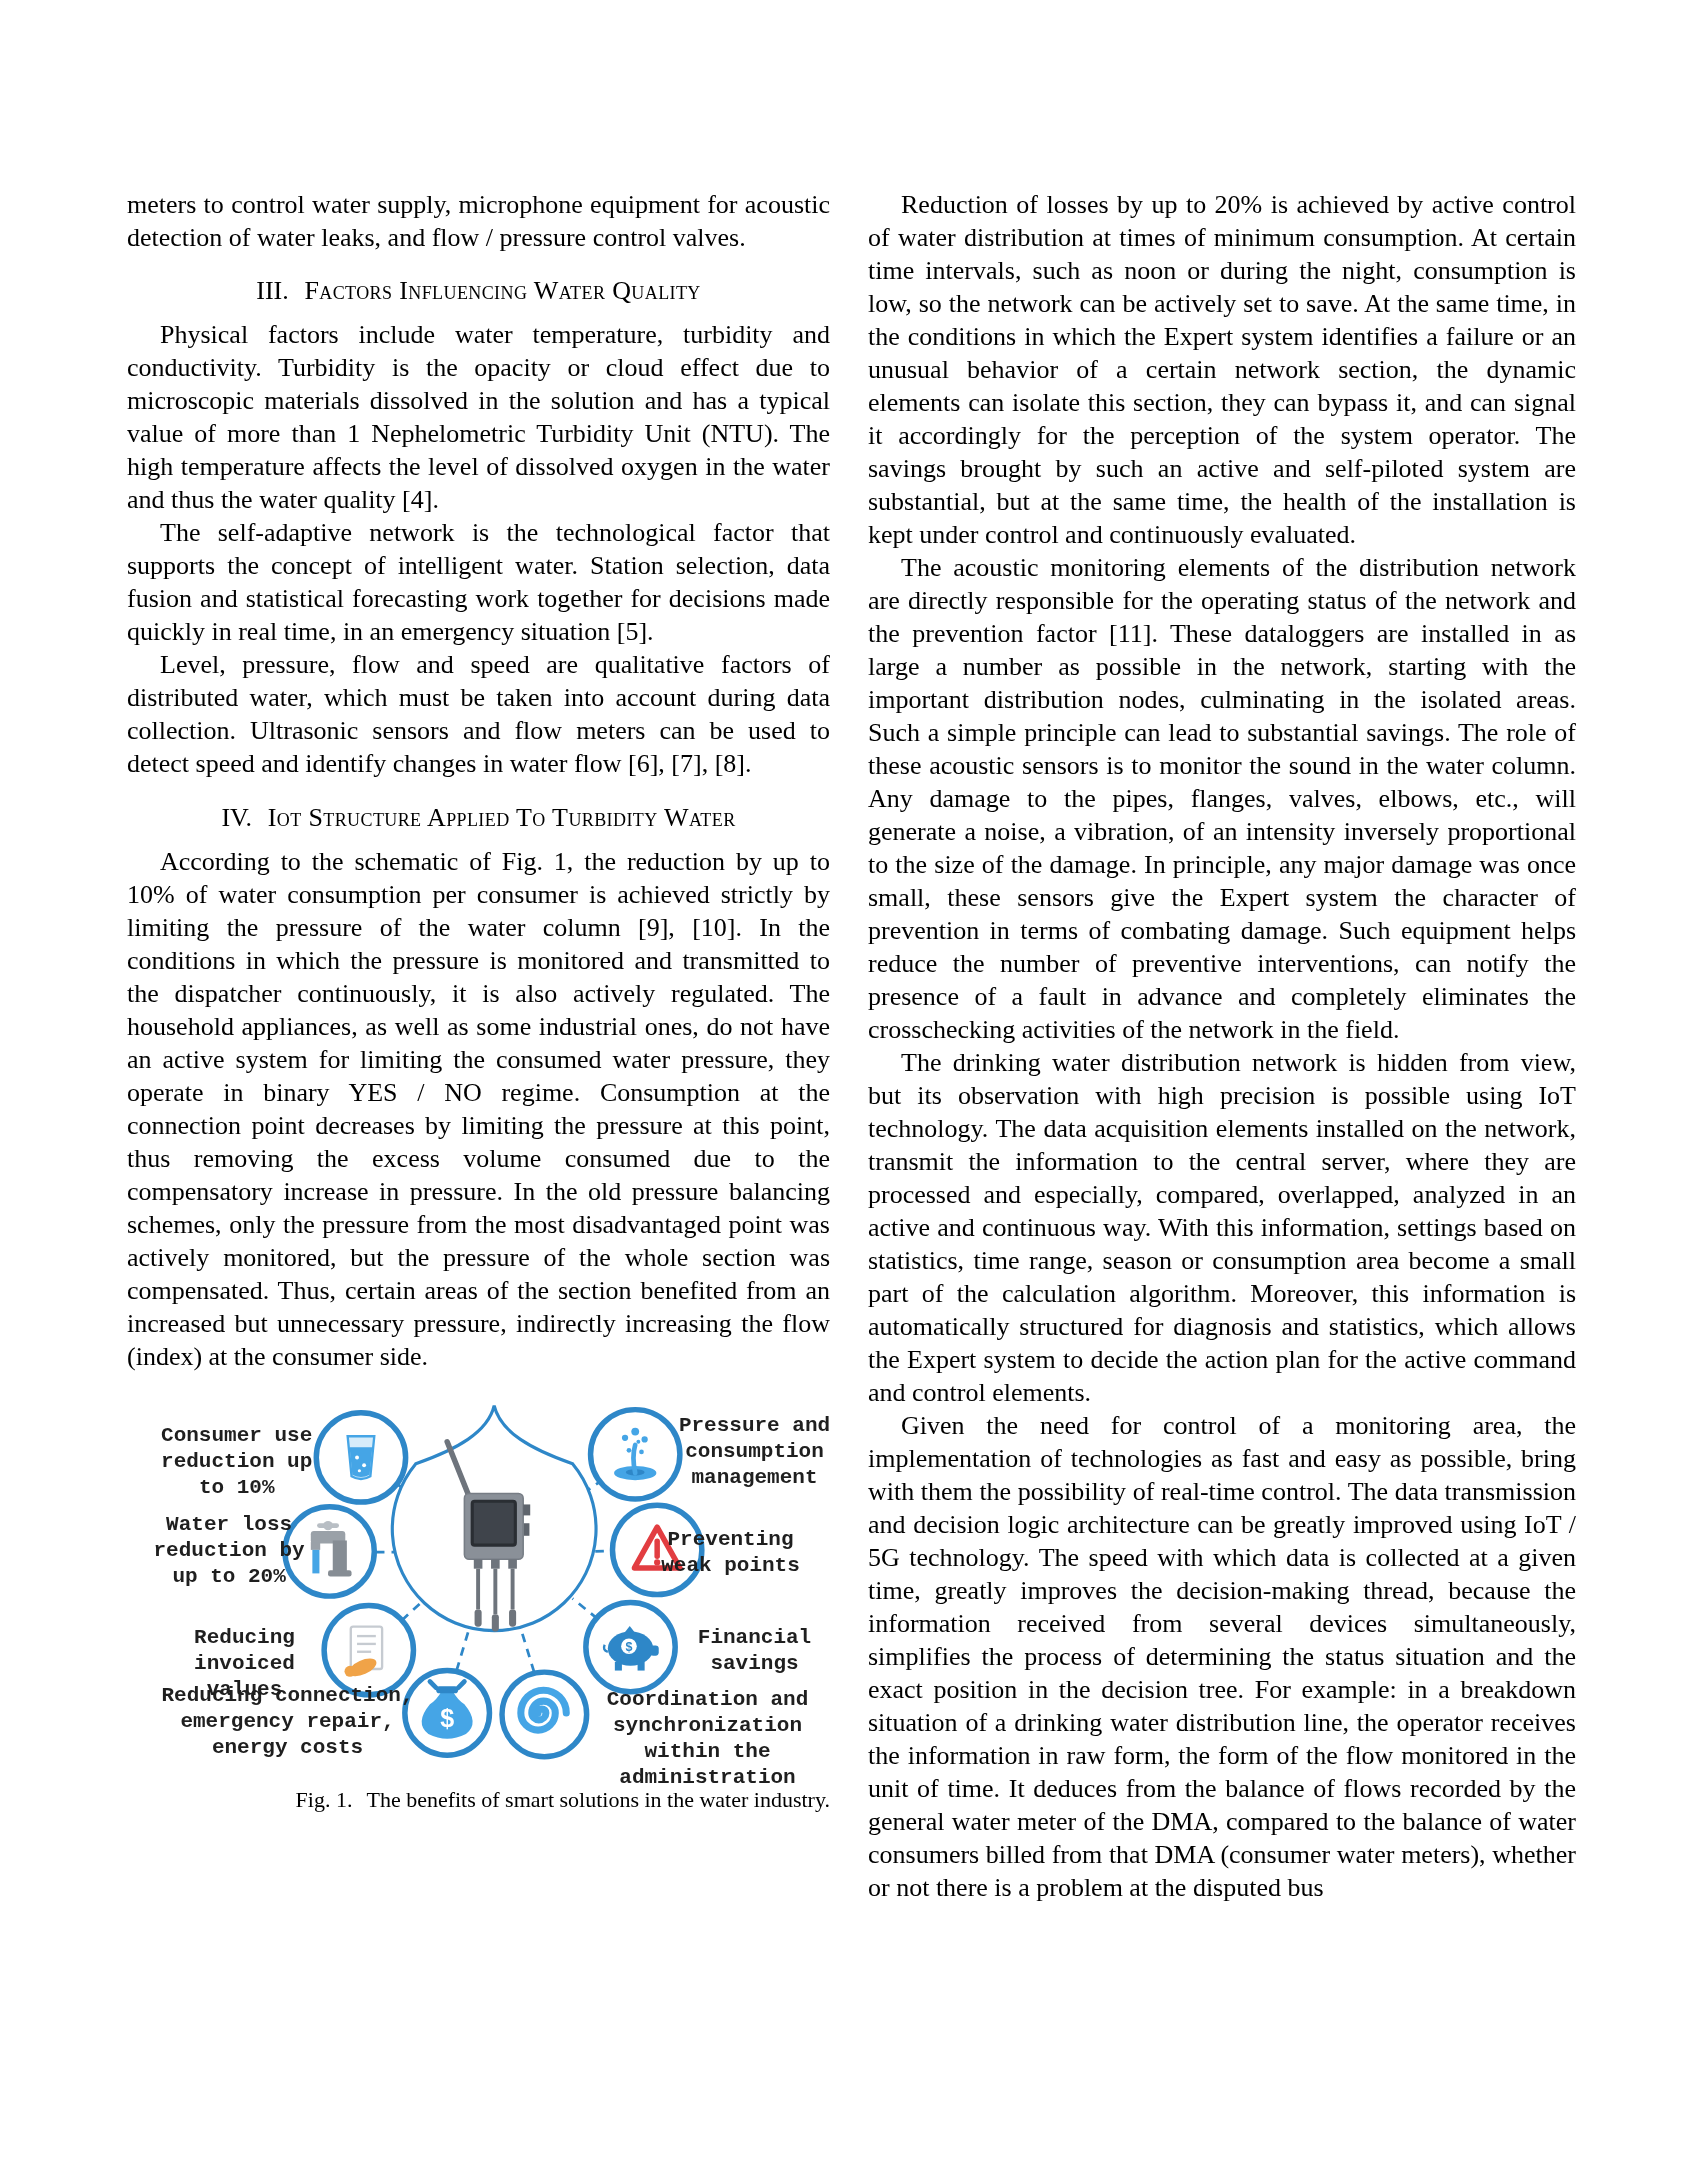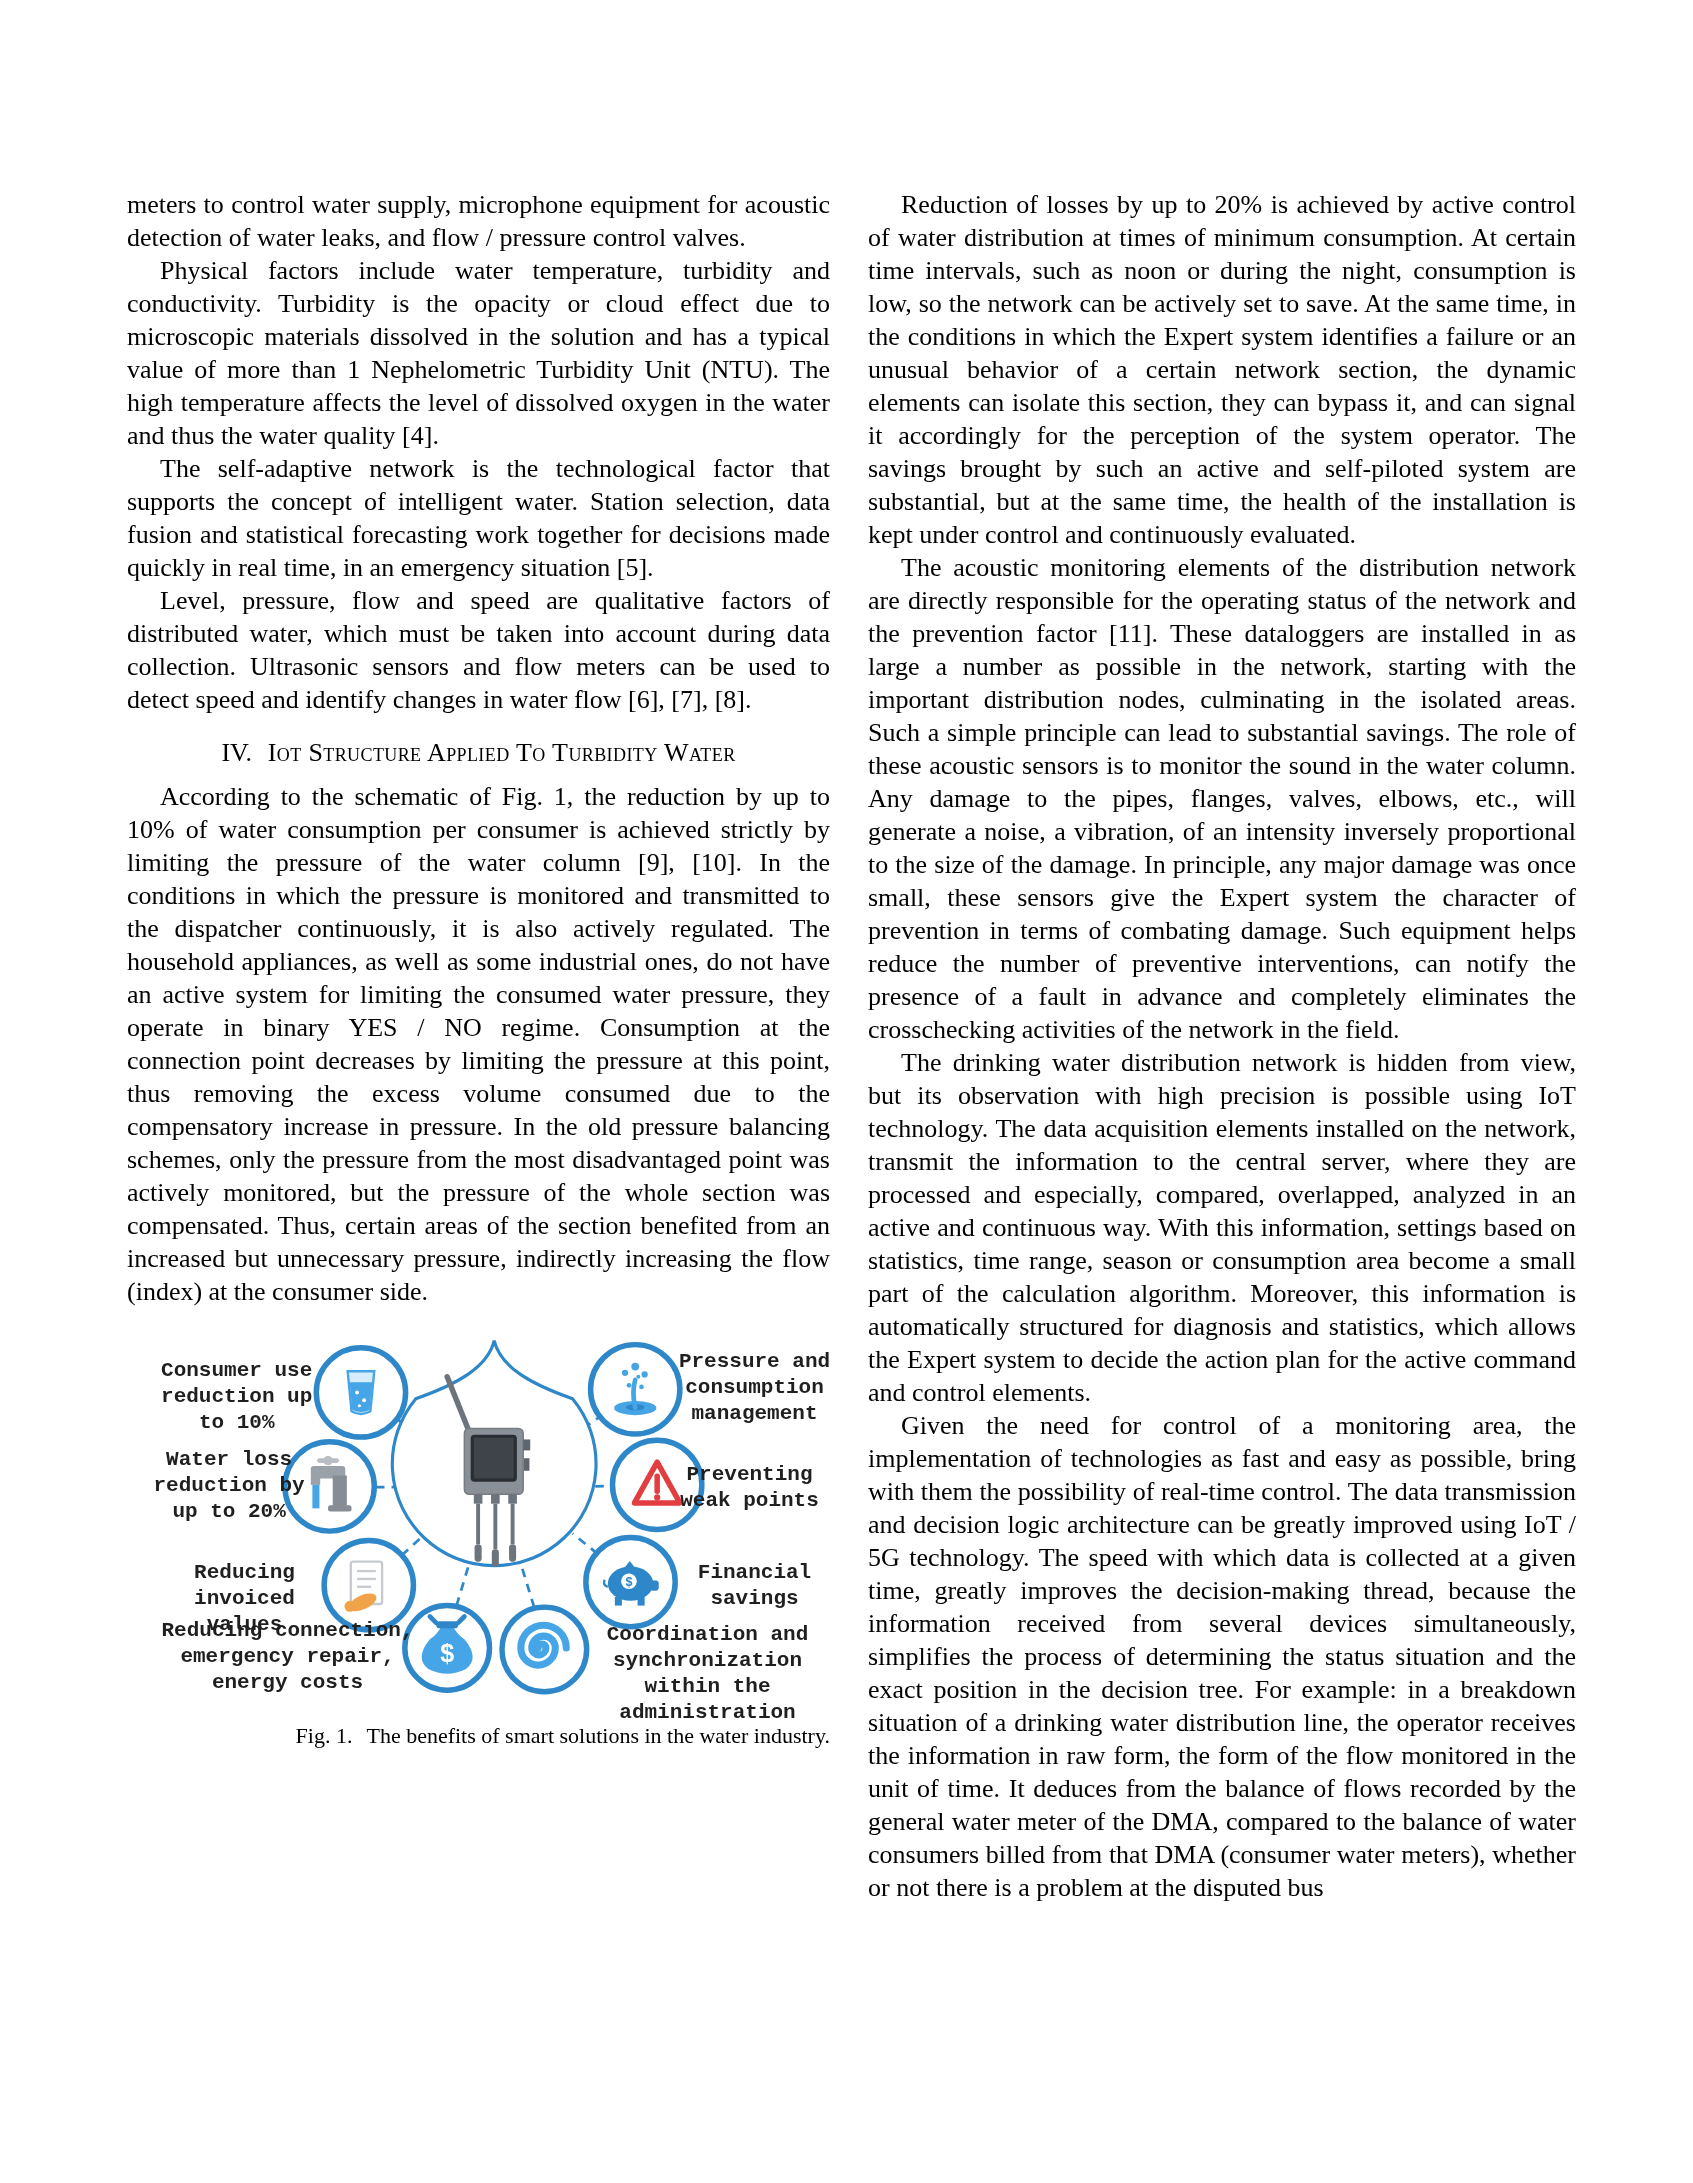--- a/index.html
+++ b/index.html
@@ -13,36 +13,39 @@
   h2.sec { margin:20.4px 0 11px 0; font-size:26px; font-weight:normal; text-align:center; text-indent:0; }
   h2.sec .num { margin-right:15.7px; }
   h2.sec .ht  { font-variant:small-caps; letter-spacing:0.4px; }
   .figwrap { position:relative; width:703px; height:373px; margin-top:28px; }
   .figsvg  { position:absolute; left:0; top:0; }
   .flabel { position:absolute; font-family:Liberation Mono, monospace;
             font-weight:600; font-size:21px; line-height:26px; text-align:center; color:#1f1f1f; }
   .fl-consumer    { left:15.7px;  top:22px;  width:188px; }
   .fl-pressure    { left:549px; top:12.6px;  width:157px; }
   .fl-waterloss   { left:19.6px;  top:111px; width:165px; }
-  .fl-weakpoints  { left:548px; top:126px; width:149px; }
+  .fl-weakpoints  { left:529px; top:126px; width:149px; }
   .fl-invoiced    { left:27.5px;  top:224px; width:180px; }
   .fl-financial   { left:553px; top:224px; width:149px; }
   .fl-maintenance { left:31px;  top:282px; width:259px; }
   .fl-coordination{ left:459px; top:286px; width:243px; }
   p.figcap { margin:12.6px 0 0 0; font-size:22px; line-height:27px; text-align:right; text-indent:0; }
   p.figcap .cl { margin-right:14px; }
 </style>
 </head>
 <body>
 
 <div class="page">
 
   <div class="col col-left">
     <p class="intro">meters to control water supply, microphone equipment for acoustic detection of water leaks, and flow / pressure control valves.</p>
 
+    <h2 class="sec">
+      <span class="num">III.</span><span class="ht">Factors Influencing Water Quality</span>
+    </h2>
     <p class="para">Physical factors include water temperature, turbidity and conductivity. Turbidity is the opacity or cloud effect due to microscopic materials dissolved in the solution and has a typical value of more than 1 Nephelometric Turbidity Unit (NTU). The high temperature affects the level of dissolved oxygen in the water and thus the water quality [4].</p>
     <p class="para">The self-adaptive network is the technological factor that supports the concept of intelligent water. Station selection, data fusion and statistical forecasting work together for decisions made quickly in real time, in an emergency situation [5].</p>
     <p class="para">Level, pressure, flow and speed are qualitative factors of distributed water, which must be taken into account during data collection. Ultrasonic sensors and flow meters can be used to detect speed and identify changes in water flow [6], [7], [8].</p>
 
     <h2 class="sec">
       <span class="num">IV.</span><span class="ht">Iot Structure Applied To Turbidity Water</span>
     </h2>
     <p class="para">According to the schematic of Fig. 1, the reduction by up to 10% of water consumption per consumer is achieved strictly by limiting the pressure of the water column [9], [10]. In the conditions in which the pressure is monitored and transmitted to the dispatcher continuously, it is also actively regulated. The household appliances, as well as some industrial ones, do not have an active system for limiting the consumed water pressure, they operate in binary YES / NO regime. Consumption at the connection point decreases by limiting the pressure at this point, thus removing the excess volume consumed due to the compensatory increase in pressure. In the old pressure balancing schemes, only the pressure from the most disadvantaged point was actively monitored, but the pressure of the whole section was compensated. Thus, certain areas of the section benefited from an increased but unnecessary pressure, indirectly increasing the flow (index) at the consumer side.</p>
 
     <div class="figwrap">

